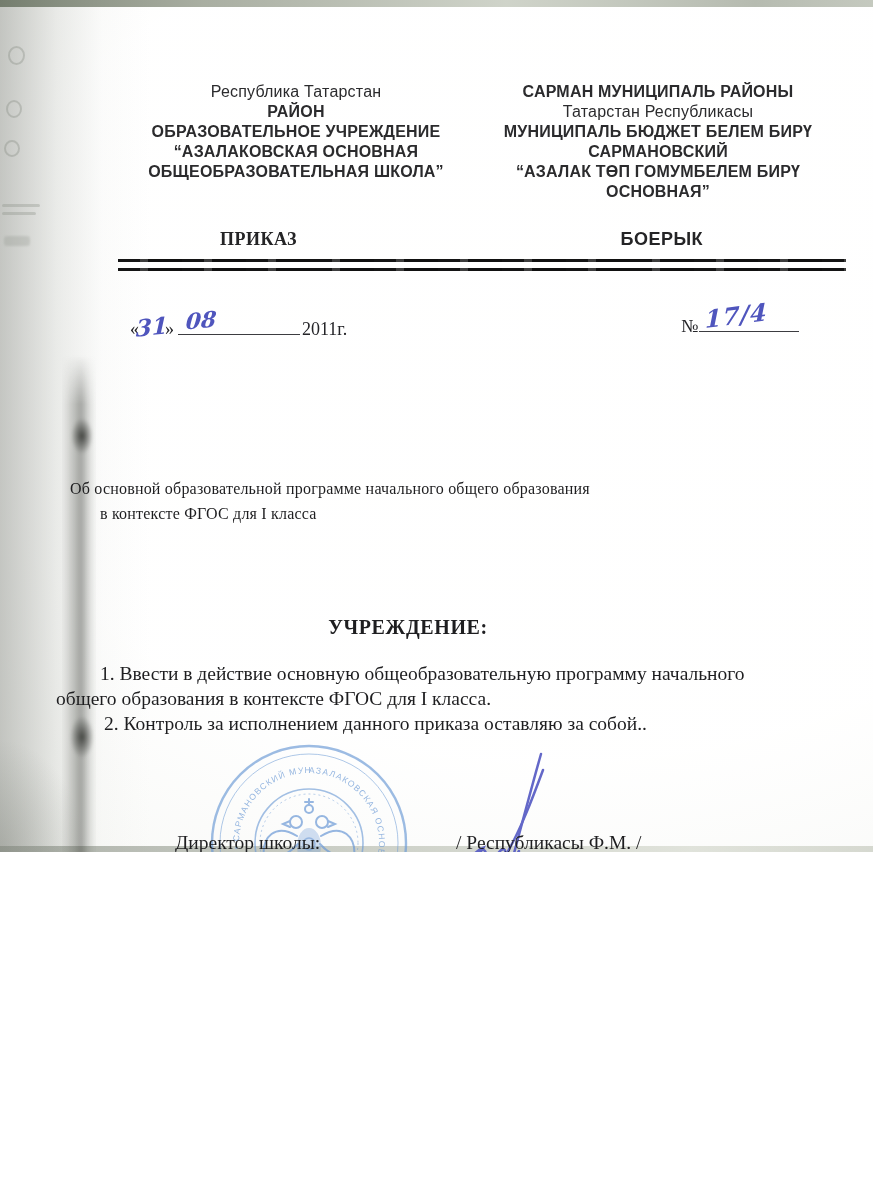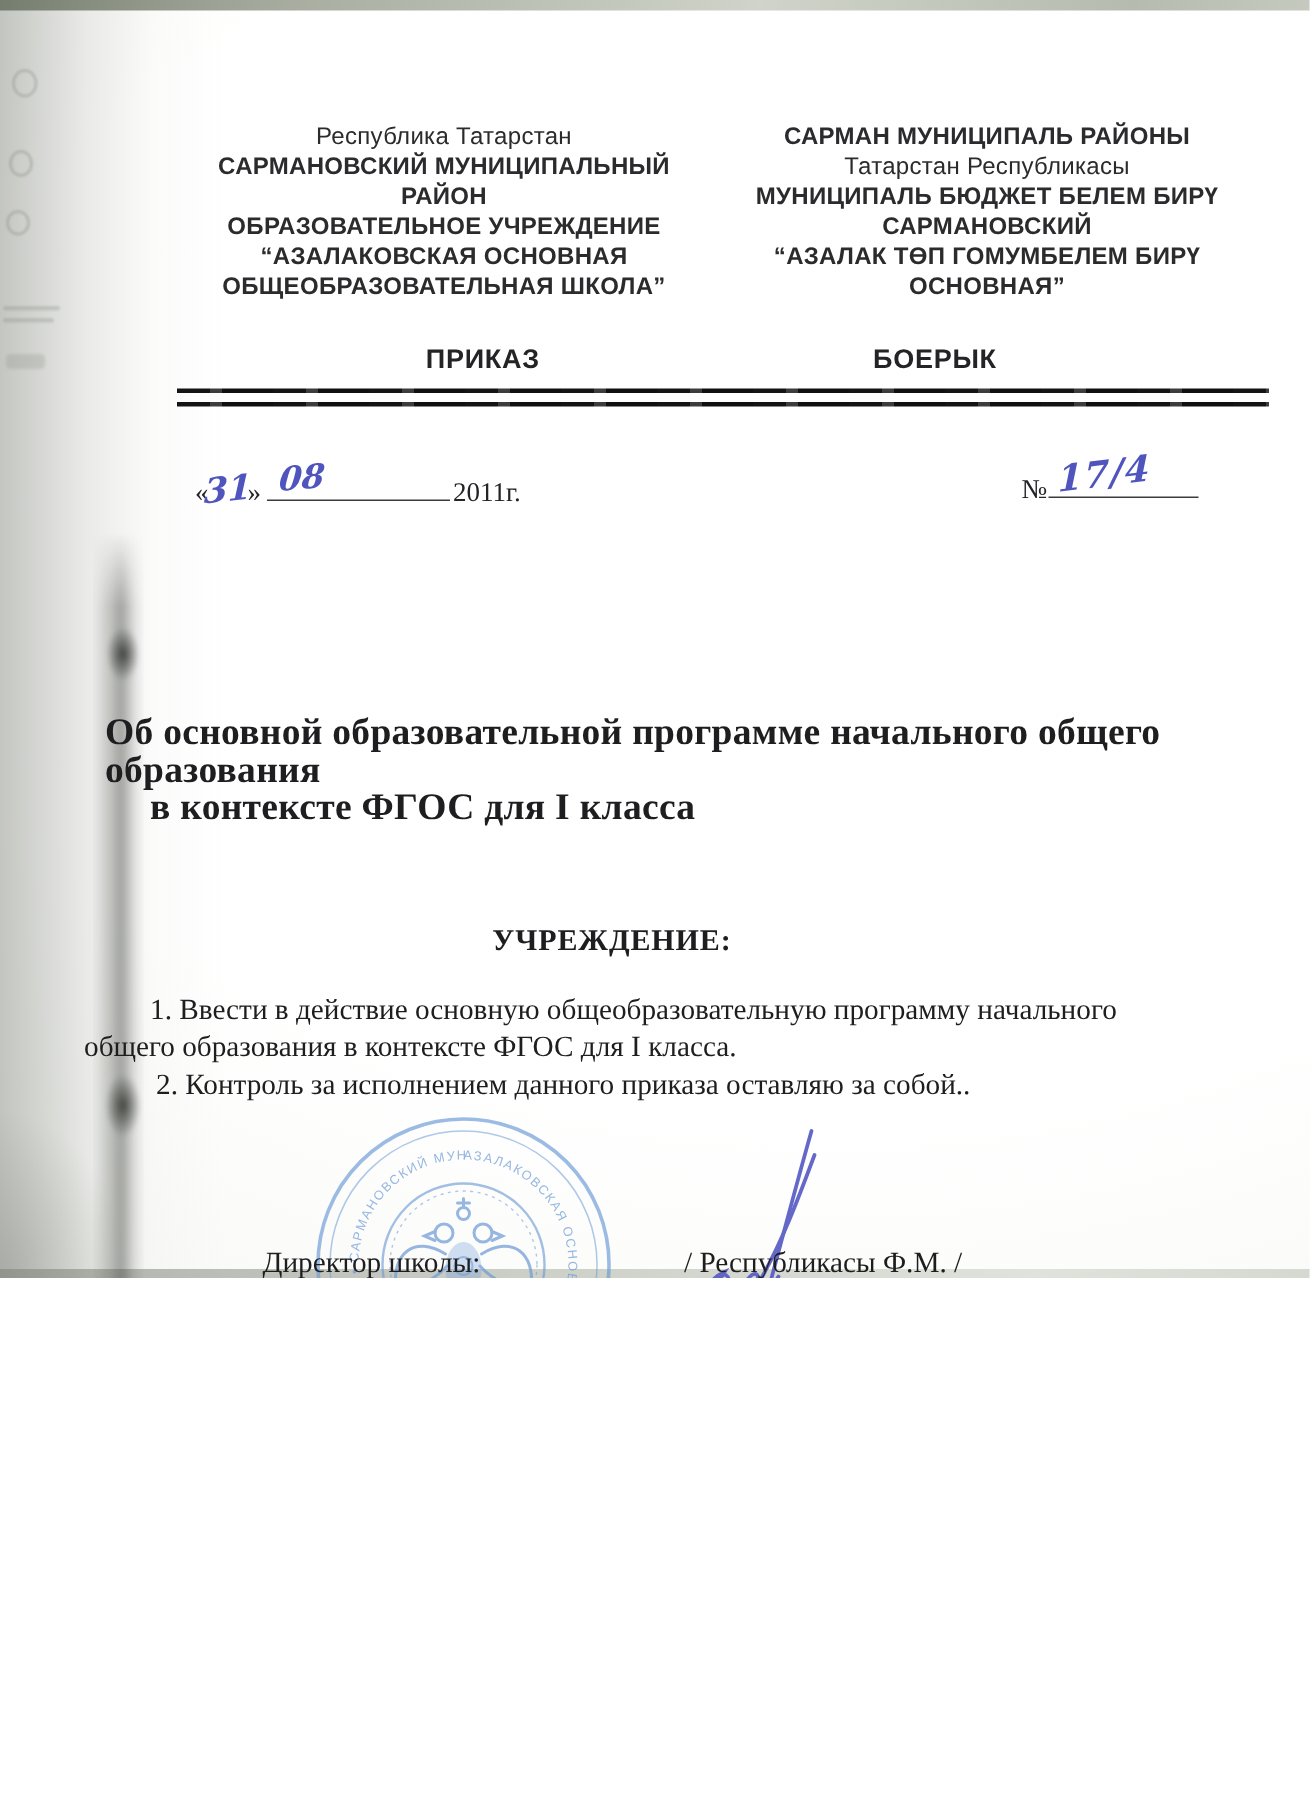--- a/index.html
+++ b/index.html
@@ -50,40 +50,40 @@
   .g6{left:4px;top:236px;width:26px;height:10px;opacity:.22;background:#7a8076;border-radius:3px;filter:blur(1.2px);}
   
   .hdr{position:absolute;text-align:center;font-family:"Liberation Sans",sans-serif;
        font-size:16px;line-height:20px;color:#2b2b2d;letter-spacing:.2px;}
   .hdr-left{left:112px;top:82px;width:368px;}
   .hdr-right{left:482px;top:82px;width:352px;}
   .hline{white-space:nowrap;}
   .b{font-weight:bold;}
   .doctype{position:absolute;top:229px;font-family:"Liberation Sans",sans-serif;
            font-weight:bold;font-size:18px;letter-spacing:.5px;color:#242426;}
-  .dt-left{left:220px;width:140px;text-align:right;}
-  .dt-right{left:582px;width:140px;text-align:left;}
+  .dt-left{left:220px;width:140px;text-align:left;font-family:Liberation Serif, serif;}
+  .dt-right{left:563px;width:140px;text-align:right;}
   .rule{left:118px;width:728px;height:3px;
     background:repeating-linear-gradient(90deg,#141414 0 22px,#3d3d3d 22px 30px,#101010 30px 64px);}
   .rule1{top:259px;}
   .rule2{top:268px;}
   
   .req{position:absolute;top:313px;font-size:18px;color:#242428;}
   .req-date{left:130px;}
   .req-num{left:681px;}
   .blank{display:inline-block;border-bottom:1.4px solid #3c3c40;position:relative;vertical-align:baseline;}
   .month-blank{width:122px;height:18px;margin:0 2px 0 4px;}
   .num-blank{width:100px;height:18px;margin-left:1px;}
   .hw{font-family:"DejaVu Serif",serif;font-style:italic;color:var(--ink-blue);font-weight:600;}
   .hw-day{display:inline-block;font-size:23px;transform:rotate(-6deg) skewX(-8deg);margin:0 -3px;}
   .hw-month{position:absolute;left:8px;top:-9px;font-size:22px;transform:rotate(-5deg) skewX(-10deg);}
   .hw-num{position:absolute;left:6px;top:-12px;font-size:24px;transform:rotate(-7deg) skewX(-8deg);letter-spacing:1px;}
   
-  .title{position:absolute;left:70px;top:476px;width:770px;font-weight:bold;
-         font-size:25px;line-height:25px;letter-spacing:.2px;}
+  .title{position:absolute;left:70px;top:476px;width:770px;font-weight:normal;
+         font-size:16px;line-height:25px;letter-spacing:.2px;}
   .title .l2{padding-left:30px;}
   .basis{position:absolute;left:56px;top:526px;width:792px;font-size:19.5px;line-height:25px;}
   .basis .l1{padding-left:19px;}
   .keyword{position:absolute;left:56px;top:616px;width:704px;text-align:center;
            font-weight:bold;font-size:20px;letter-spacing:.6px;}
   .items{position:absolute;left:56px;top:661px;width:790px;font-size:19.5px;line-height:25px;}
   .items .ind1{padding-left:44px;}
   .items .ind2{padding-left:48px;}
   
   .sig-role{position:absolute;left:175px;top:832px;font-size:19.5px;}
@@ -109,21 +109,20 @@
   <div class="art crease-blob blob3"></div>
   <div class="art ghost g1"></div>
   <div class="art ghost g2"></div>
   <div class="art ghost g3"></div>
   <div class="art gl g4"></div>
   <div class="art gl g5"></div>
   <div class="art gl g6"></div>
 
   <div class="hdr hdr-left">
     <div class="hline">Республика Татарстан</div>
-    <div class="hline b">САРМАНОВСКИЙ  МУНИЦИПАЛЬНЫЙ</div>
     <div class="hline b">РАЙОН</div>
     <div class="hline b">ОБРАЗОВАТЕЛЬНОЕ УЧРЕЖДЕНИЕ</div>
     <div class="hline b">“АЗАЛАКОВСКАЯ ОСНОВНАЯ</div>
     <div class="hline b">ОБЩЕОБРАЗОВАТЕЛЬНАЯ ШКОЛА”</div>
   </div>
   <div class="hdr hdr-right">
     <div class="hline b">САРМАН МУНИЦИПАЛЬ РАЙОНЫ</div>
     <div class="hline">Татарстан Республикасы</div>
     <div class="hline b">МУНИЦИПАЛЬ  БЮДЖЕТ БЕЛЕМ БИРҮ</div>
     <div class="hline b">САРМАНОВСКИЙ</div>

